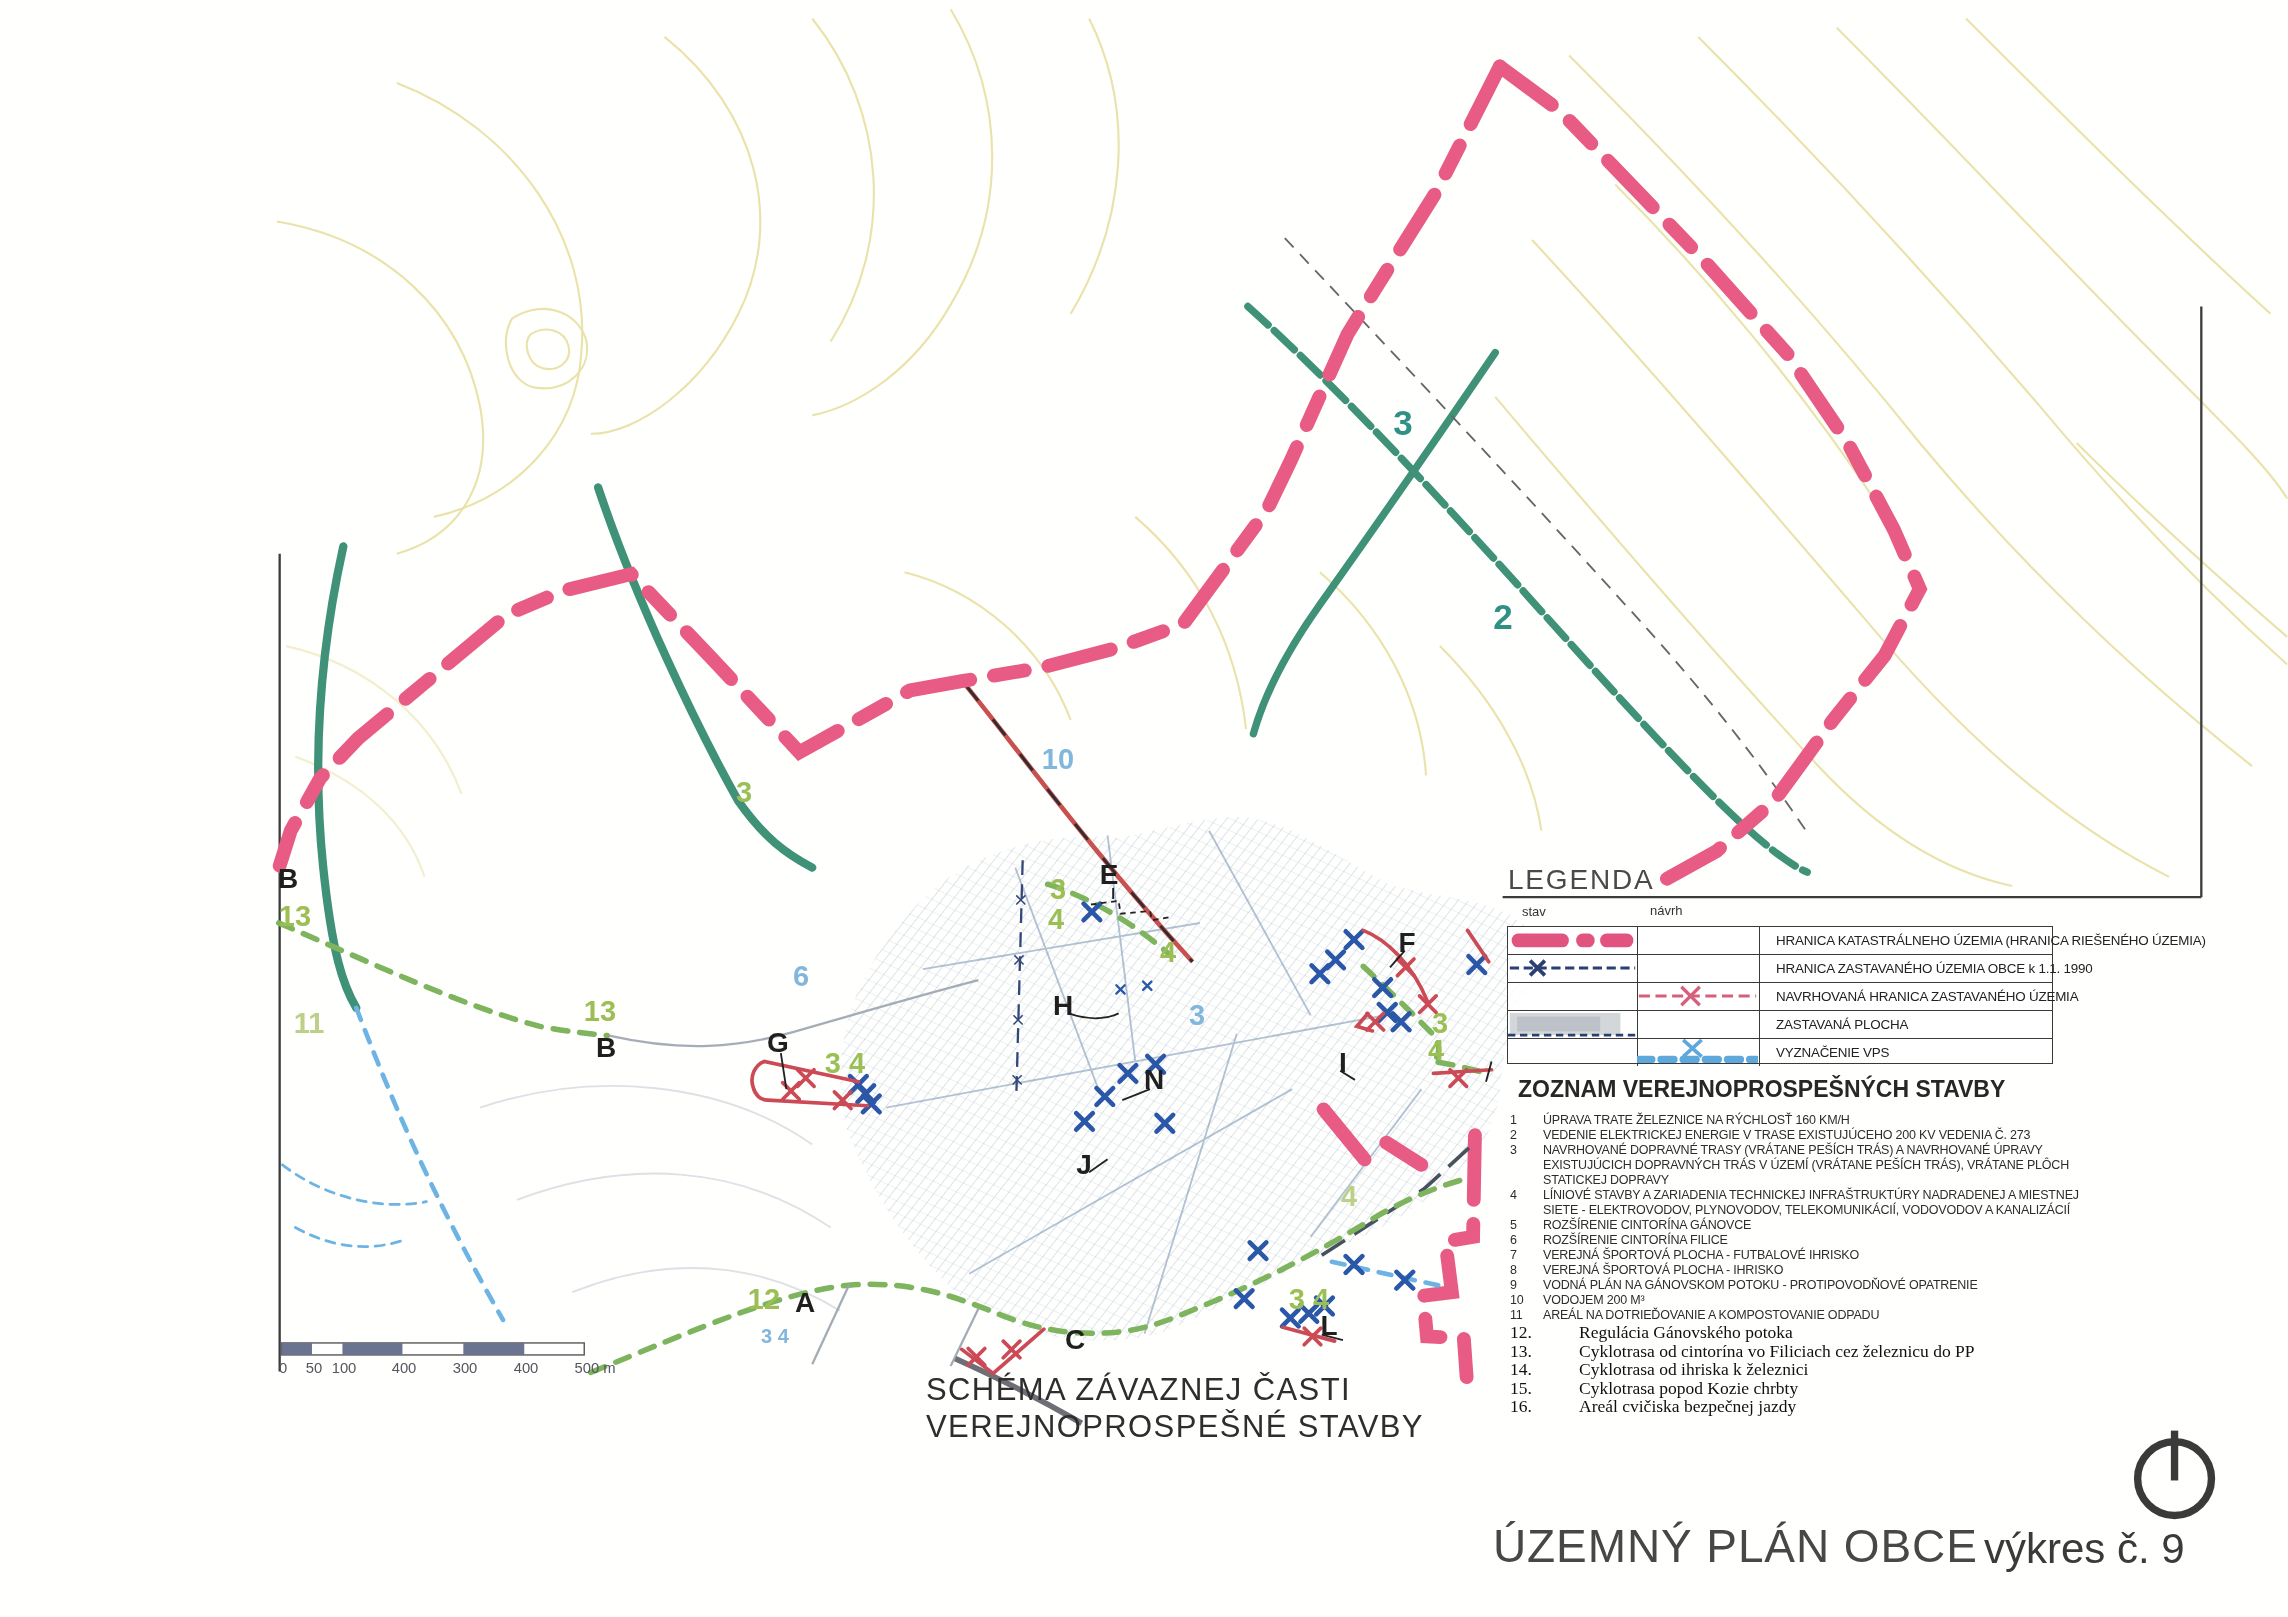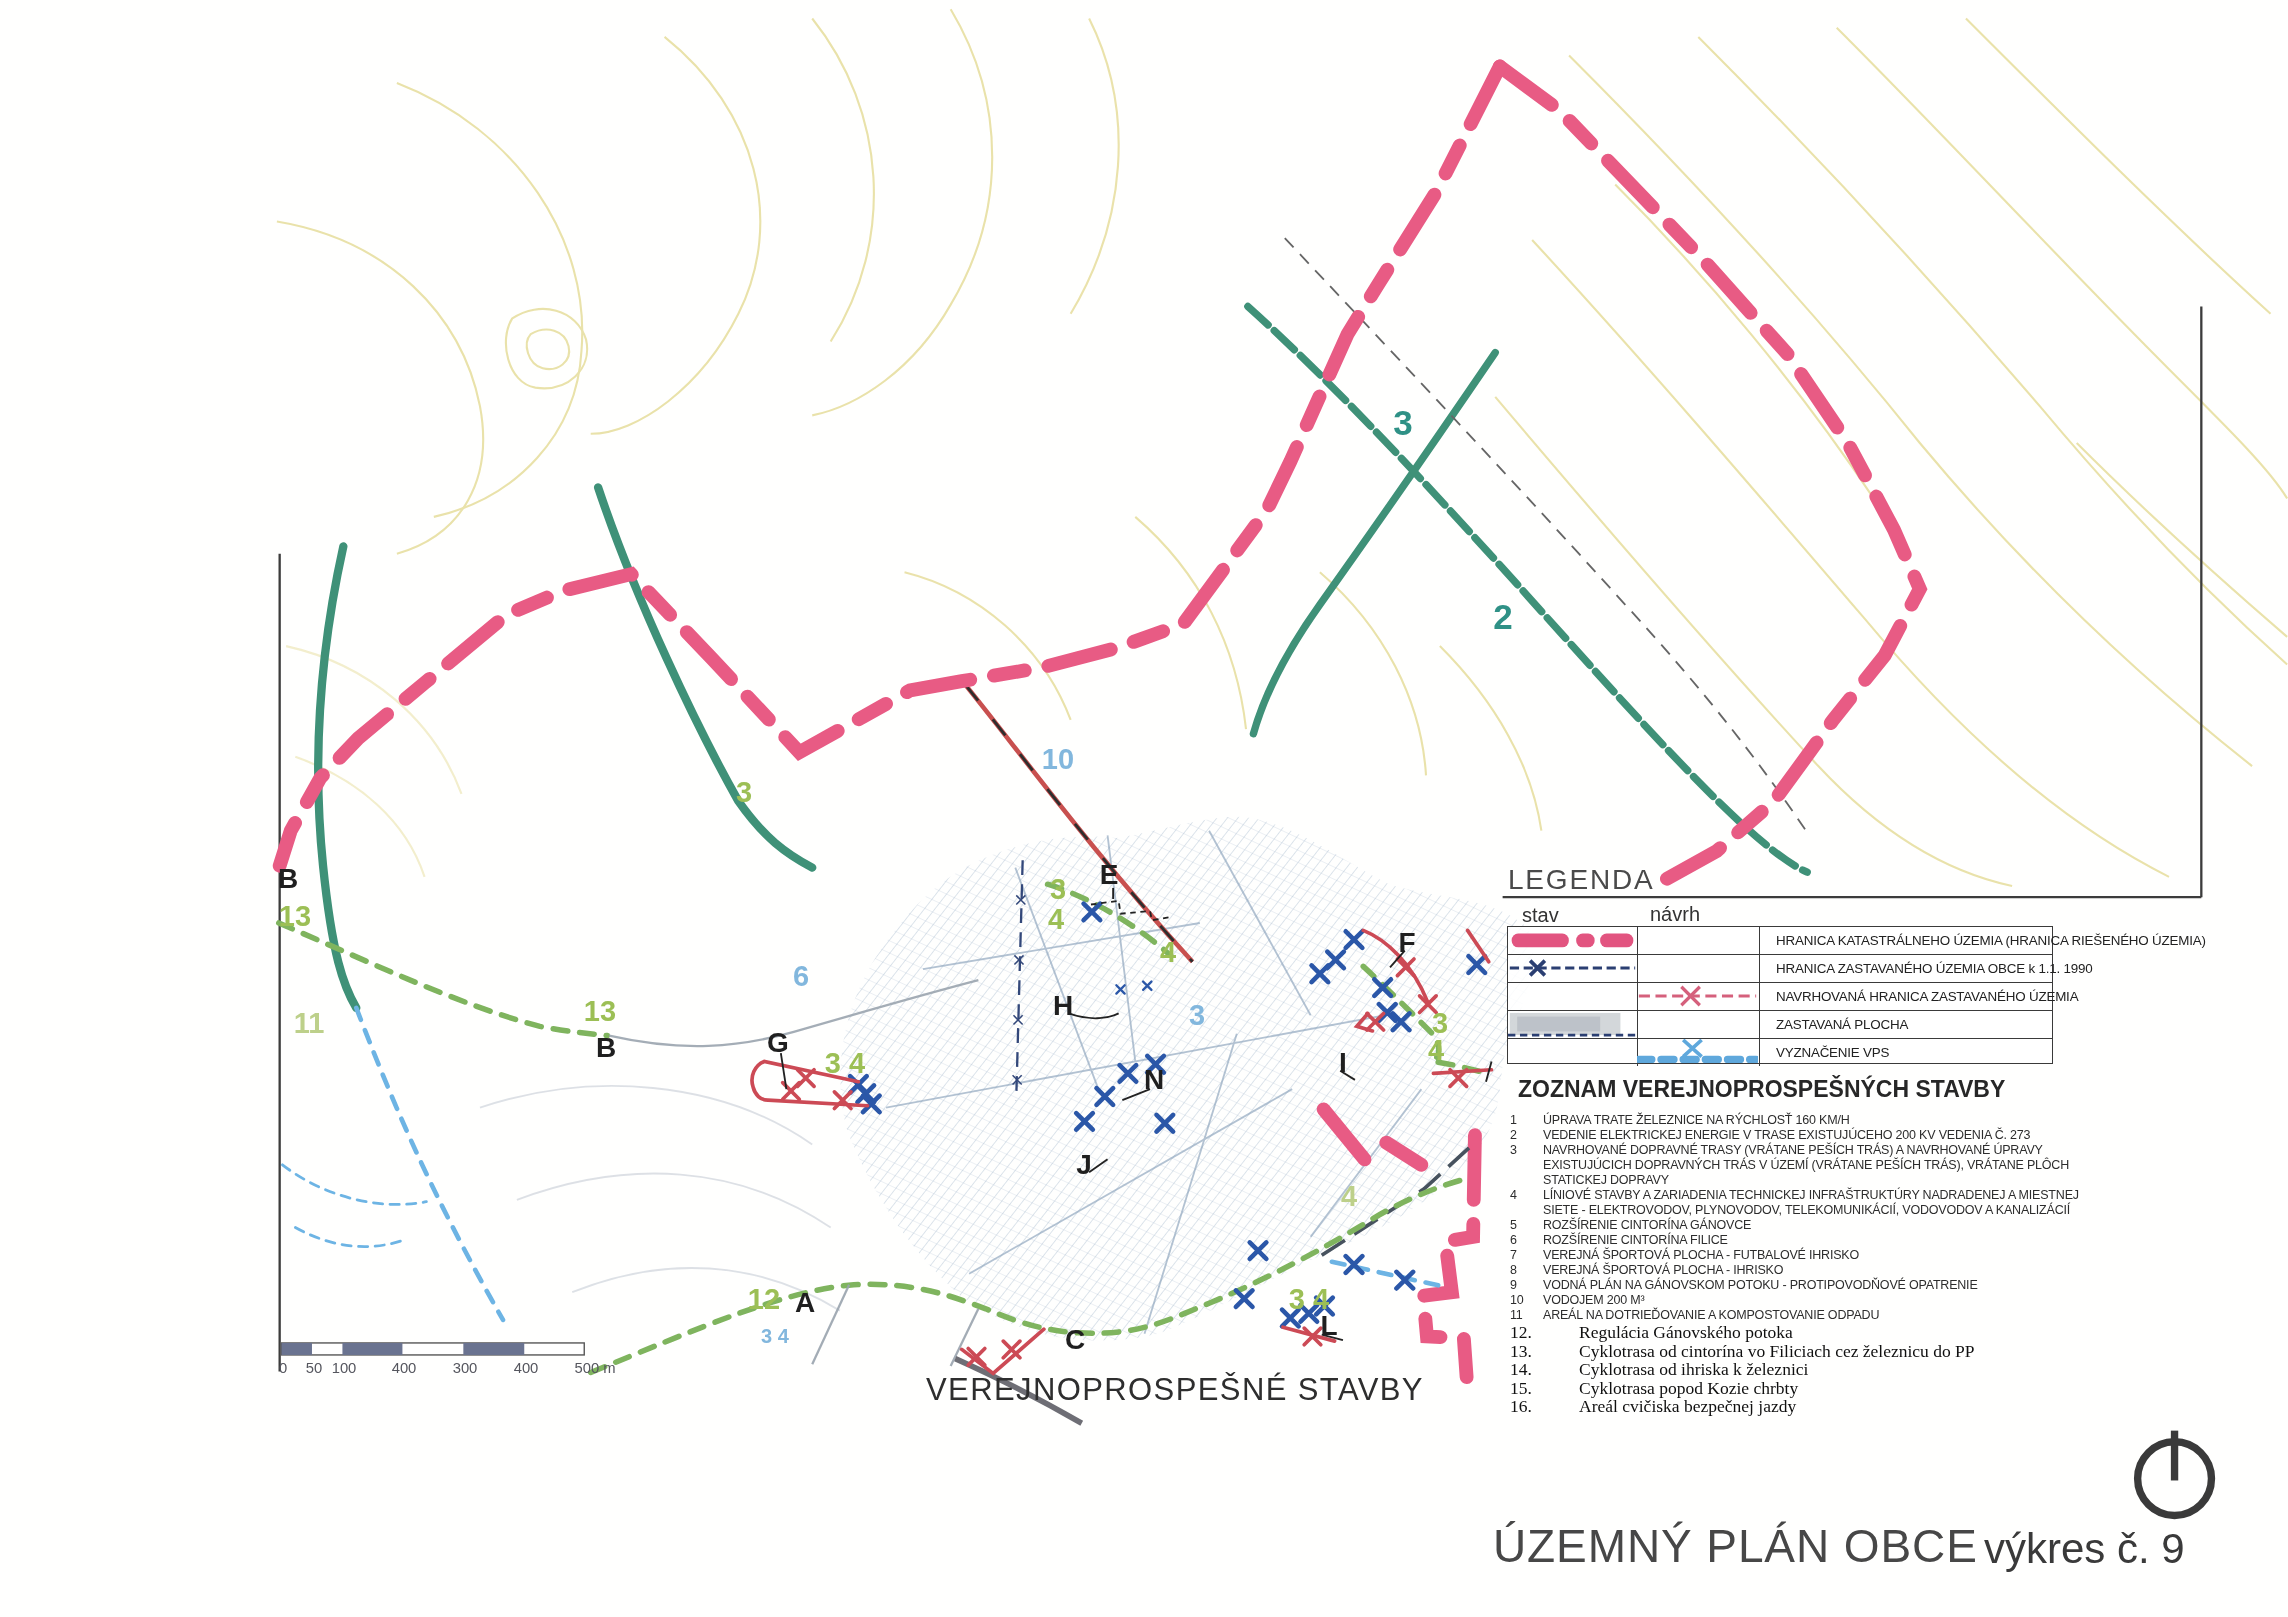--- a/index.html
+++ b/index.html
@@ -8,21 +8,21 @@
   #mapsvg{position:absolute;left:0;top:0;}
   .mlbl{position:absolute;transform:translate(-50%,-50%);font-weight:bold;white-space:pre;}
   .teal{color:#2f9186;font-size:35px;}
   .bluel{color:#82b7dd;font-size:29px;}
   .green{color:#9cbf55;font-size:29px;}
   .greenl{color:#bdd08a;font-size:29px;}
   .blk{color:#1f1f1f;font-size:28px;font-weight:700;}
   .sm{font-size:20px;}
   
   #legend-title{position:absolute;left:1508px;top:864px;font-size:28px;letter-spacing:1.8px;color:#4a4a4a;}
-  .leg-col{position:absolute;font-size:20px;color:#333;}
+  .leg-col{position:absolute;font-size:13px;color:#333;}
   #legend-table{position:absolute;left:1507px;top:926px;width:546px;height:138px;border:1.8px solid #3a3a3a;box-sizing:border-box;background:rgba(255,255,255,.85);}
   .leg-row{position:relative;height:27px;border-bottom:0.9px solid #3a3a3a;}
   .leg-row:last-child{border-bottom:none;}
   .leg-c1{position:absolute;left:0;top:0;width:129px;height:100%;border-right:0.9px solid #3a3a3a;}
   .leg-c2{position:absolute;left:129px;top:0;width:122px;height:100%;border-right:0.9px solid #3a3a3a;}
   .leg-lab{position:absolute;left:268px;top:0;height:100%;display:flex;align-items:center;
            font-size:13.4px;color:#222;letter-spacing:-0.2px;white-space:nowrap;}
   .leg-row svg{position:absolute;top:0;}
   
   #vps-title{position:absolute;left:1518px;top:1076px;font-size:23px;font-weight:bold;color:#272727;letter-spacing:0px;}
@@ -407,20 +407,21 @@
         <span class="num">15.</span>
         <span class="txt">Cyklotrasa popod Kozie chrbty</span>
       </div>
       <div class="vps-item serif">
         <span class="num">16.</span>
         <span class="txt">Areál cvičiska bezpečnej jazdy</span>
       </div>
     </div>
 
 <div id="schema-caption">
+  <div>SCHÉMA ZÁVAZNEJ ČASTI</div>
   <div>VEREJNOPROSPEŠNÉ STAVBY</div>
 </div>
 <div id="plan-subtitle">ÚZEMNÝ PLÁN OBCE</div>
 <div id="sheet-no">výkres č. 9</div>
 
 <span class="sbtick" style="left:283px;">0</span>
 <span class="sbtick" style="left:314px;">50</span>
 <span class="sbtick" style="left:344px;">100</span>
 <span class="sbtick" style="left:404px;">400</span>
 <span class="sbtick" style="left:465px;">300</span>

